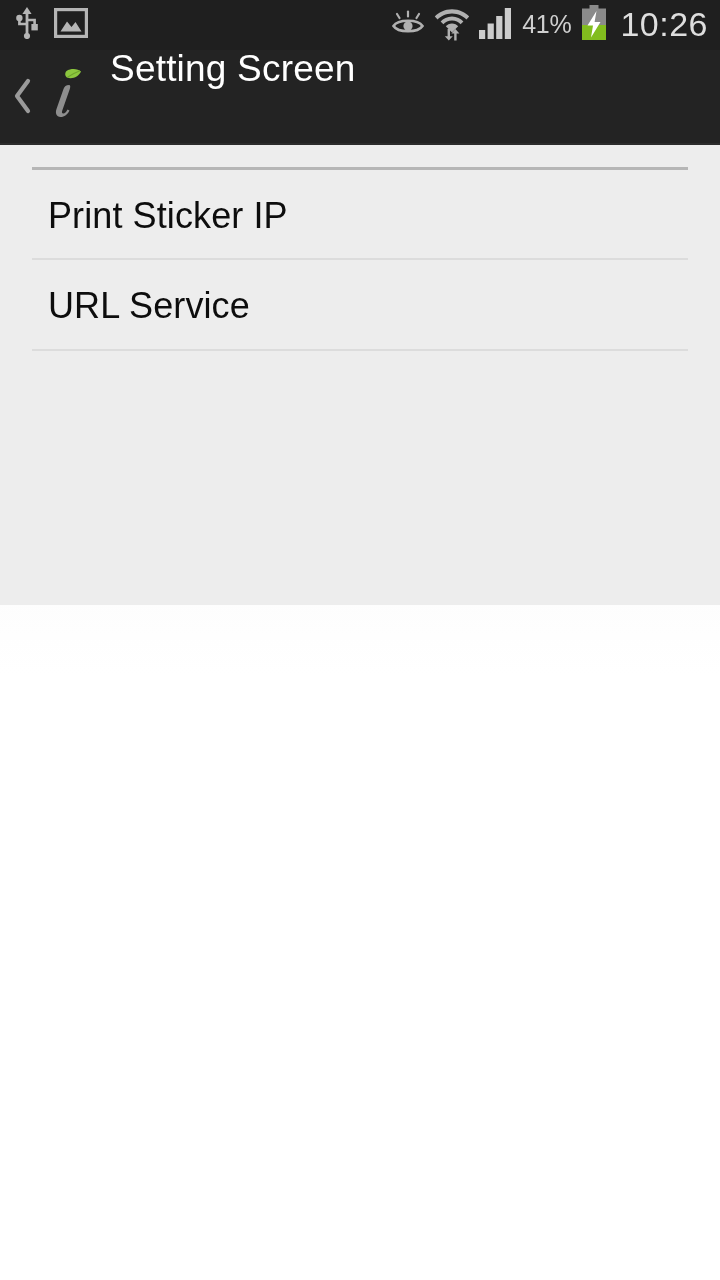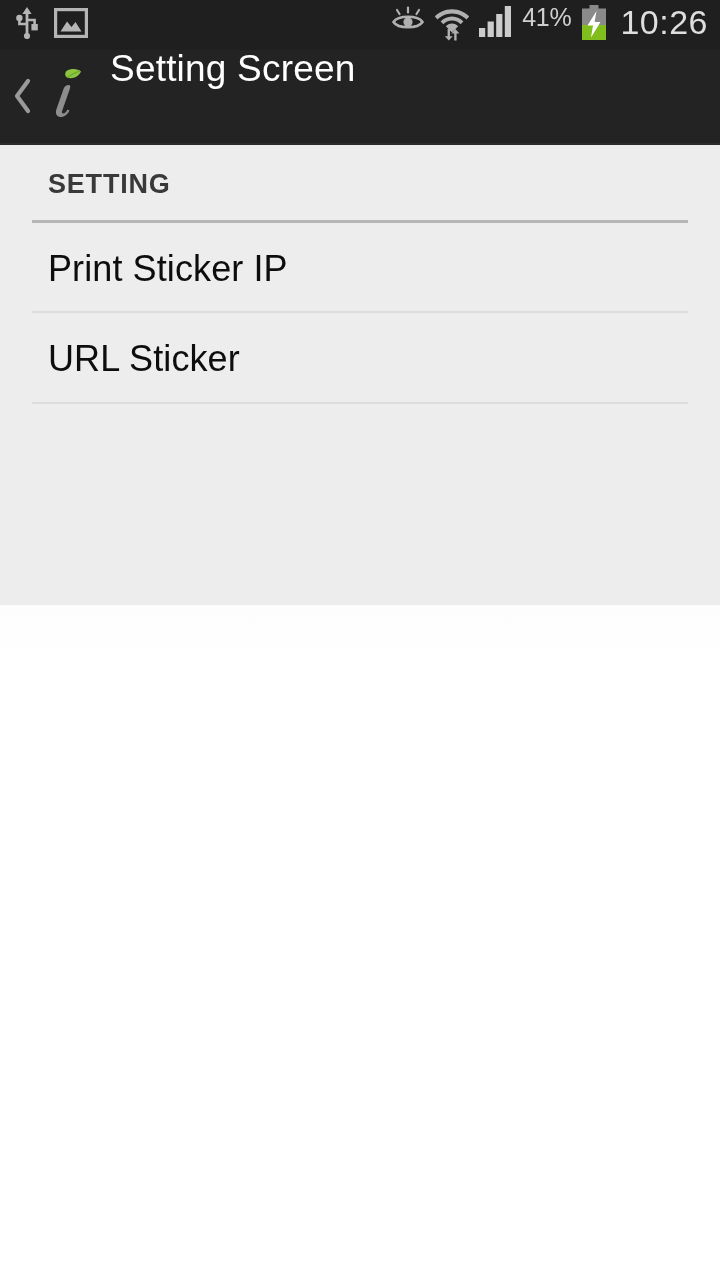--- a/index.html
+++ b/index.html
@@ -40,21 +40,21 @@
     padding: 0 12px 0 14px;
   }
   .status-left {
     display: flex;
     align-items: center;
     gap: 14px;
   }
   .status-right {
     margin-left: auto;
     display: flex;
-    align-items: flex-start;
+    align-items: center;
     gap: 9px;
   }
   .sb-icon { display: block; }
   .battery-pct {
     color: #cfcfcf;
     font-size: 25px;
     letter-spacing: -0.3px;
     line-height: 1;
     padding-bottom: 1px;
   }
@@ -253,30 +253,27 @@
           <path d="M26.5 6 C31 3 38 3.5 41 6.5 C38.5 12 32 14.5 27 12.5 C25 11.5 24.5 8 26.5 6 Z" fill="#8cc63e"></path>
           <path d="M27.5 12.2 C31 10 35.5 7.5 40 5.8" stroke="#6ea32c" stroke-width="1.1" fill="none"></path>
         </svg>
       </span>
     </div>
     <div class="ab-title">Setting Screen</div>
   </div>
 
   <div class="content">
 
-    <div class="section-header">
-      <div class="section-title">SETTING</div>
-    </div>
     <div class="header-divider"></div>
 
     <div class="pref-item">
       <div class="pref-title">Print Sticker IP</div>
     </div>
     <div class="item-divider"></div>
 
     <div class="pref-item">
-      <div class="pref-title">URL Sticker</div>
+      <div class="pref-title">URL Service</div>
     </div>
     <div class="item-divider"></div>
 
   </div>
 
 </div>
 
 </body></html>

